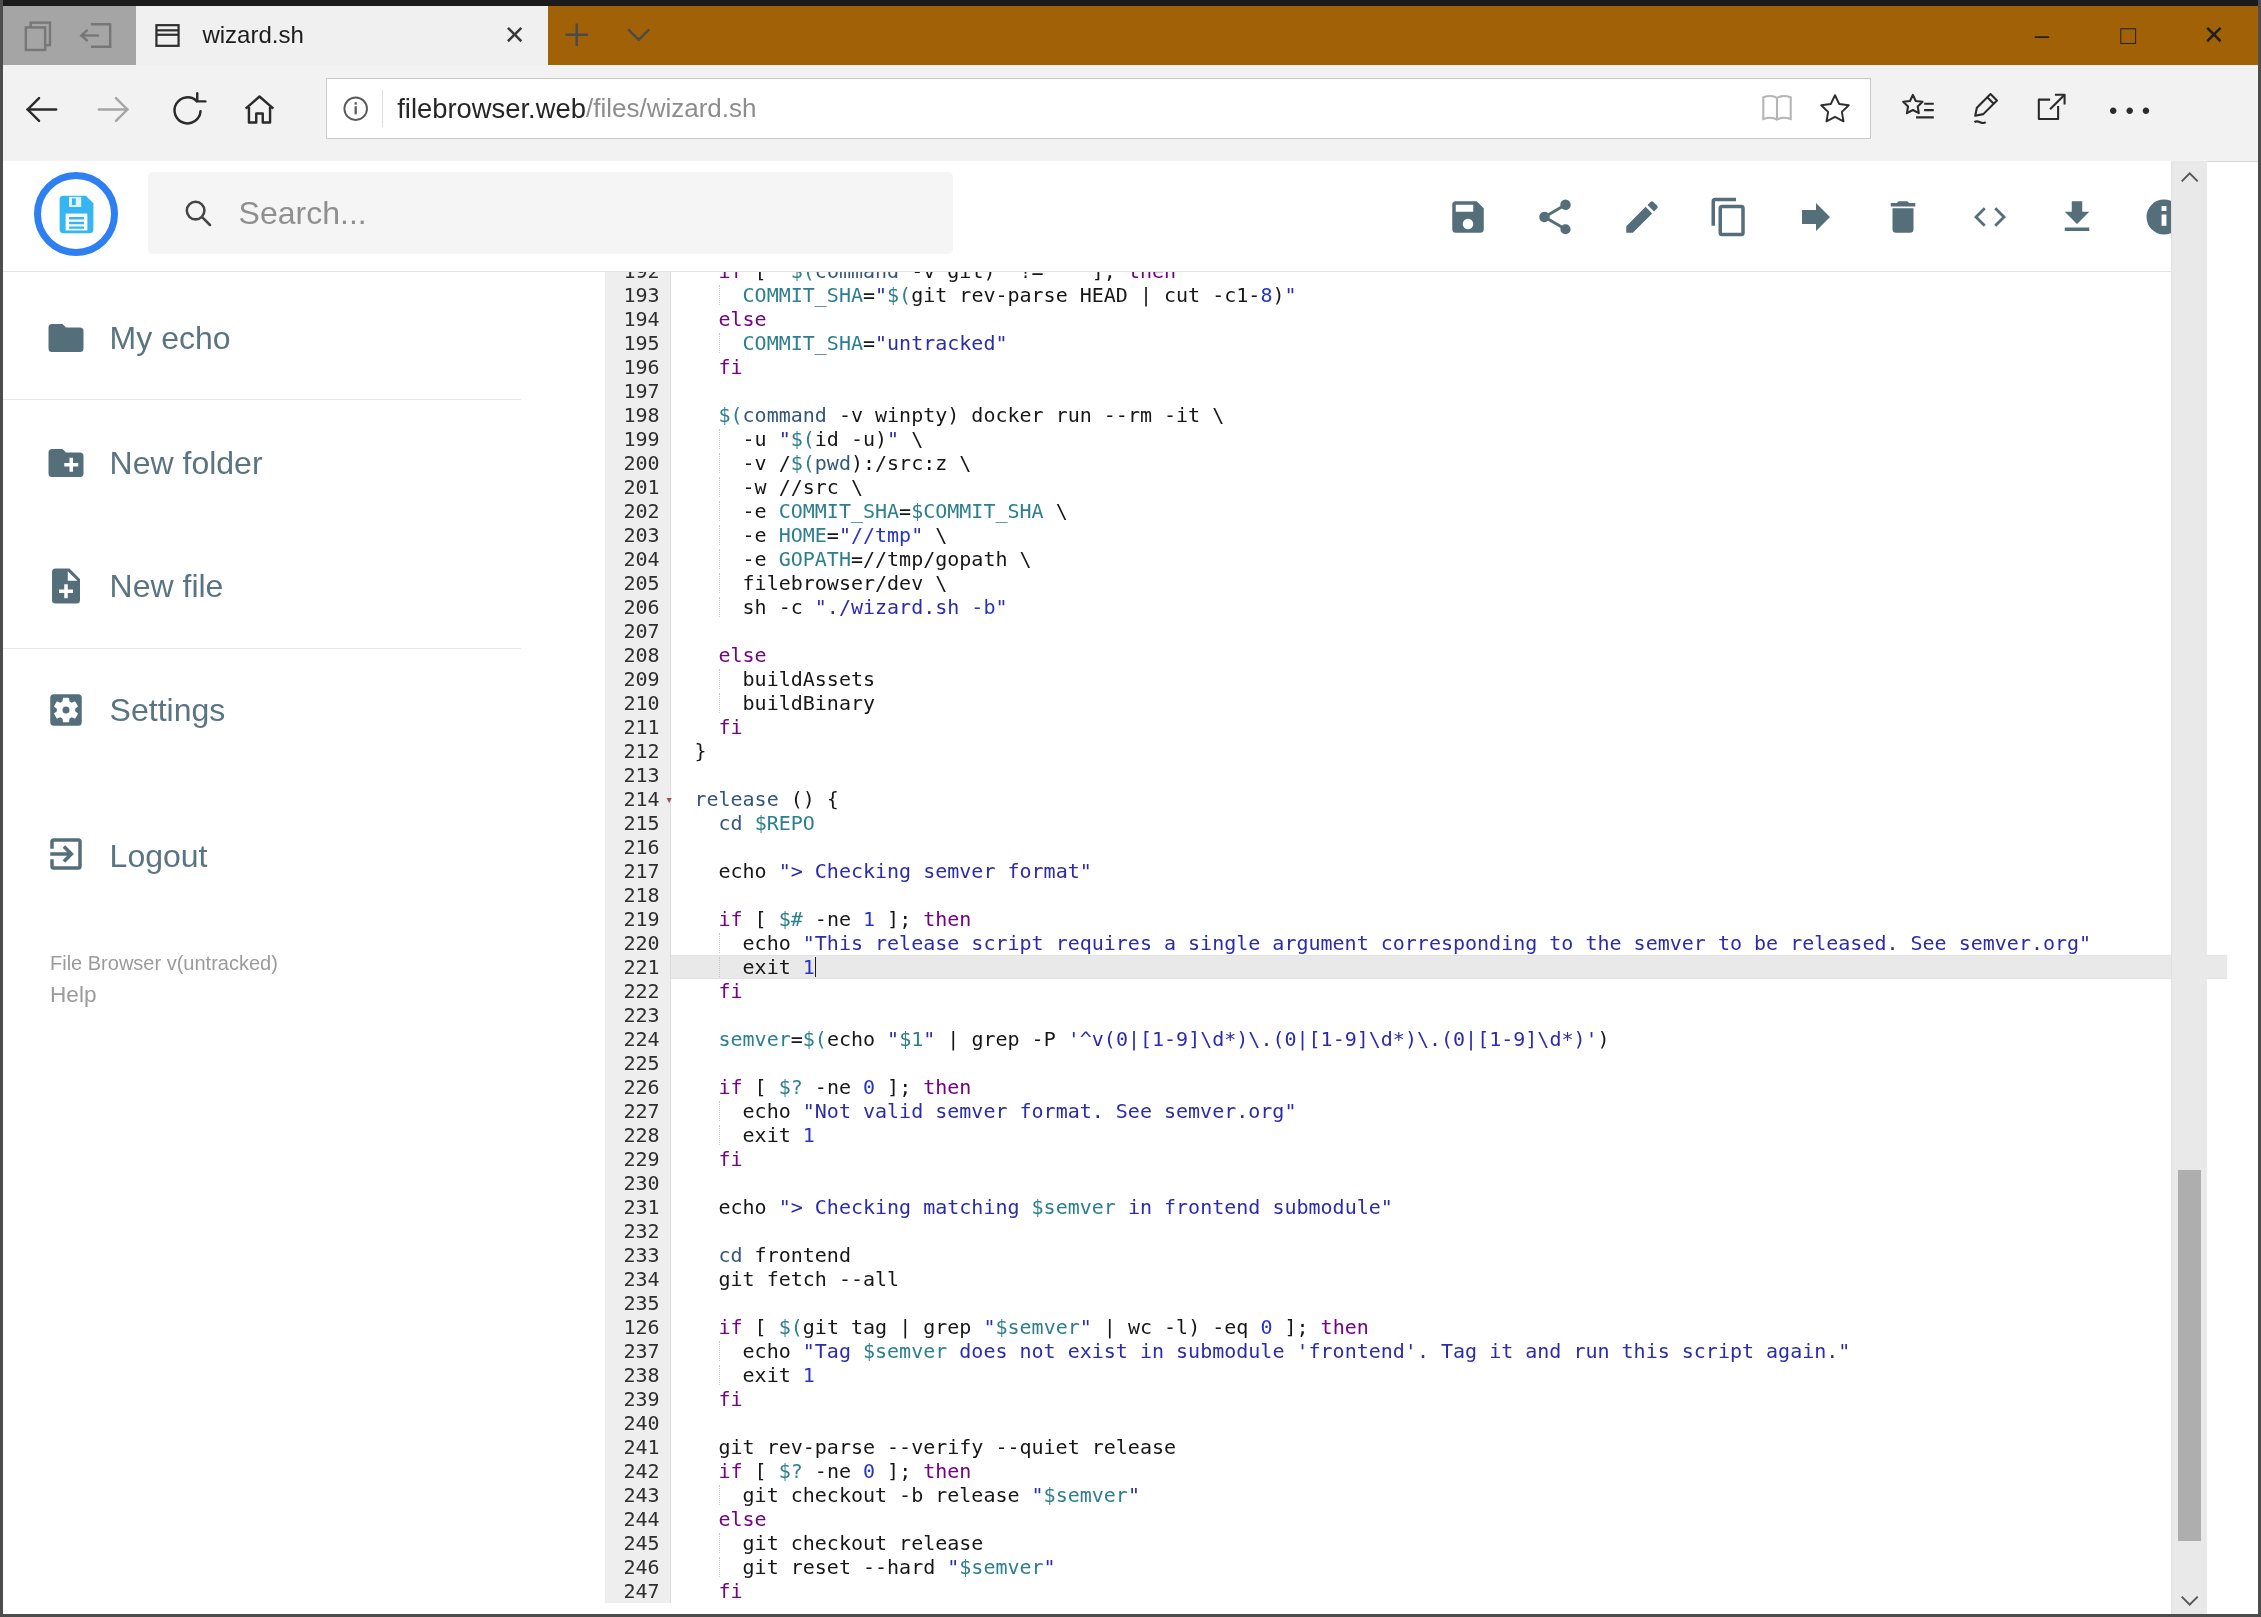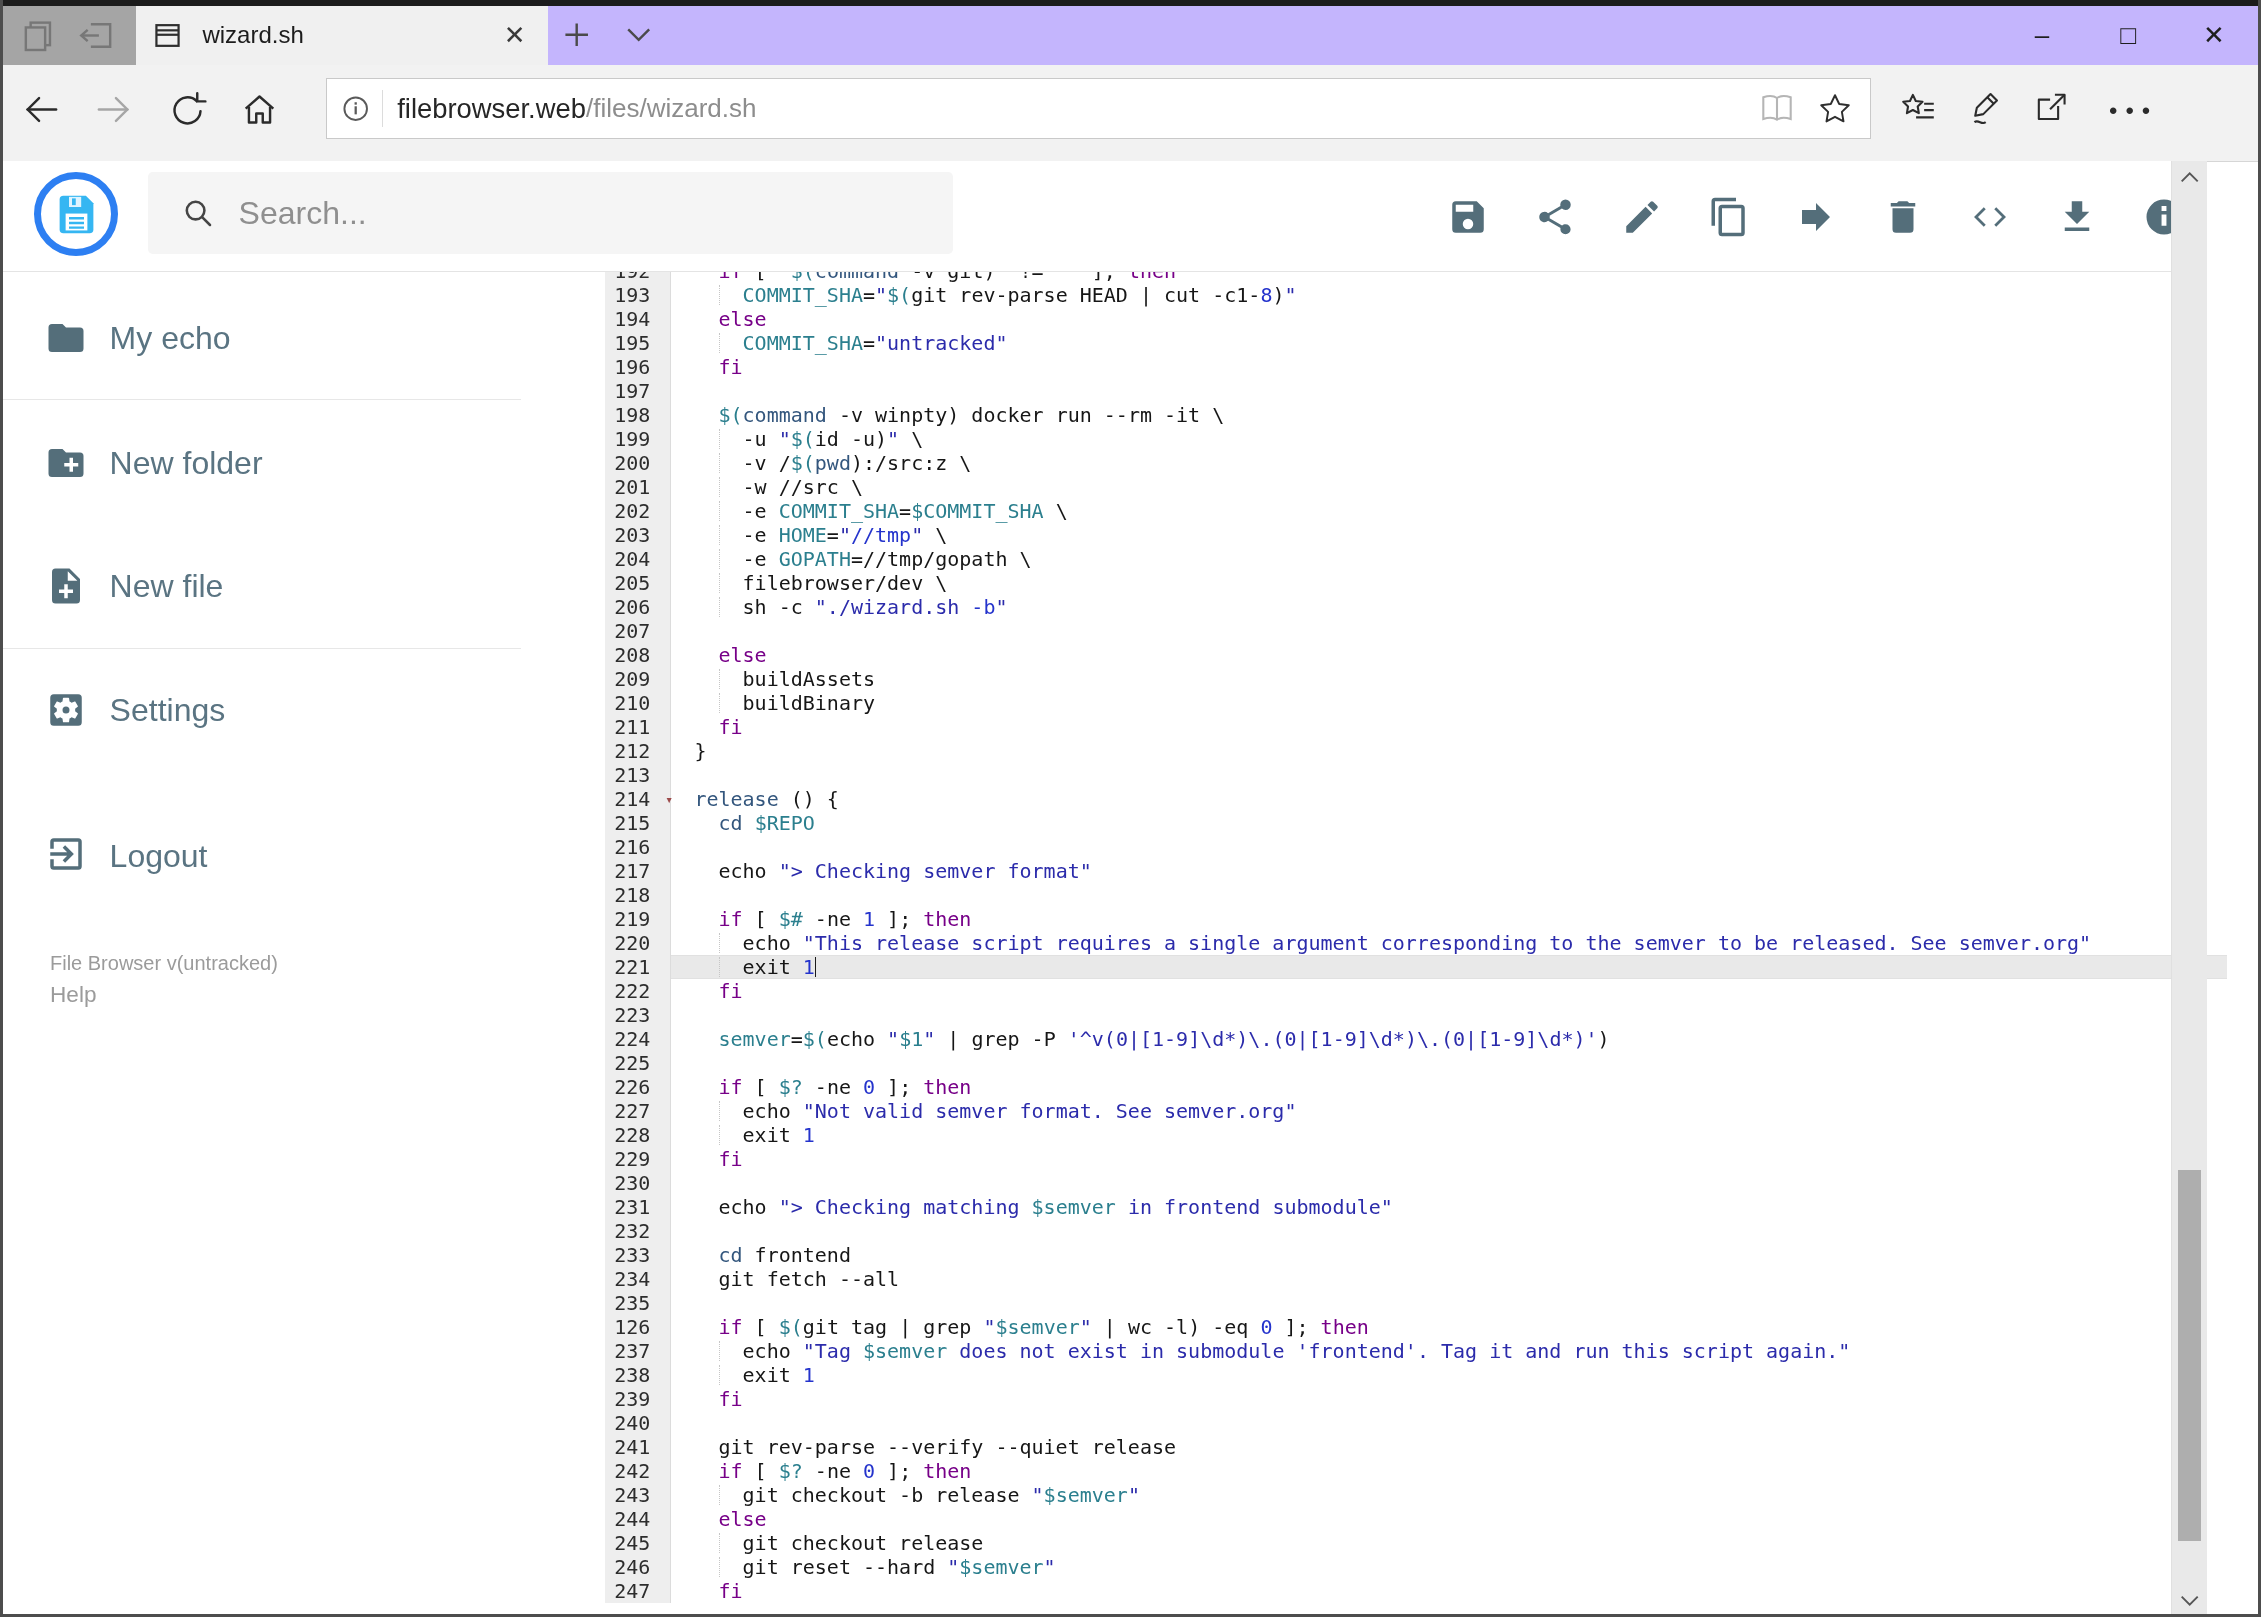--- a/index.html
+++ b/index.html
@@ -1,21 +1,21 @@
 <!DOCTYPE html>
 <html style="--accent: #546e7a; --c-p: #161616; --c-k: #770088; --c-v: #2b7f8e; --c-b: #33567d; --c-s: #2b2bab; --c-n: #2433cc; --c-a: #2433cc;font-size:13px"><head>
 <meta charset="utf-8">
 <style>
   html,body{margin:0;padding:0;}
   body{width:2261px;height:1617px;position:relative;overflow:hidden;background:#fff;
        font-family:"Liberation Sans",sans-serif;-webkit-font-smoothing:antialiased;}
   svg{display:block;}
 
   
-  #titlebar{position:absolute;left:0;top:0;width:2261px;height:65px;background:#c4b5fd;}
+  #titlebar{position:absolute;left:0;top:0;width:2261px;height:65px;background:#a16207;}
   #titlebar .topstrip{position:absolute;left:0;top:0;right:0;height:5.7px;background:#1c1c1c;}
   .tb-left{position:absolute;left:0;top:5.7px;width:136px;height:59px;background:#a5a5a5;
            display:flex;align-items:center;justify-content:space-evenly;}
   .tab{position:absolute;left:136px;top:5.7px;width:412px;height:59px;background:#f0f0f0;
        display:flex;align-items:center;padding:0 16px;box-sizing:border-box;}
   .tab-title{font-size:24px;color:#1c1c1c;margin-left:19.4px;flex:1;white-space:nowrap;overflow:hidden;}
   .tab-close{font-size:26px;color:#3a3a3a;line-height:1;padding:3.2px 6.5px;}
   .tb-btn{position:absolute;top:5.7px;height:59px;display:flex;align-items:center;justify-content:center;}
   .win-btns{position:absolute;right:4px;top:5.7px;height:59px;display:flex;}
   .win-btn{width:86px;height:59px;display:flex;align-items:center;justify-content:center;
@@ -57,21 +57,21 @@
   .sdiv{position:absolute;left:0;width:521px;height:0.8px;background:#e7e7e7;}
   .ver{position:absolute;left:50px;top:680px;font-size:20px;color:#9b9b9b;}
   .help{position:absolute;left:50px;top:710px;font-size:22.6px;color:#9b9b9b;}
 
   
   .editor{position:absolute;left:605px;top:111px;width:1622px;bottom:0;overflow:hidden;
           font-family:"DejaVu Sans Mono",monospace;font-size:20px;background:#fff;}
   .crow{display:flex;height:24px;line-height:24px;}
   .crow.partial{margin-top:-13px;}
   .gut{flex:0 0 66px;background:#eee;border-right:0.8px solid #dcdcdc;box-sizing:border-box;
-       text-align:center;padding-right:10.5px;color:#2d2d2d;position:relative;}
+       text-align:right;padding-right:10.5px;color:#2d2d2d;position:relative;}
   .fold{position:absolute;right:-3.2px;top:0.8px;font-size:13px;color:#9c4a4a;line-height:24px;}
   .cl{flex:1;position:relative;padding-left:23.4px;}
   .crow.active .cl{background:#e9e9e9;box-shadow:inset 0 0.8px 0 #dedede,inset 0 -0.8px 0 #dedede;}
   .txt{white-space:pre;}
   .guide{position:absolute;left:48px;top:1.6px;bottom:1.6px;border-left:0.8px dotted #c6c6c6;}
   .caret{display:inline-block;width:1.6px;height:20px;background:#1b1b1b;vertical-align:-3.2px;margin-left:0px;}
   .t-p{color:var(--c-p);} .t-k{color:var(--c-k);} .t-v{color:var(--c-v);}
   .t-b{color:var(--c-b);} .t-s{color:var(--c-s);} .t-n{color:var(--c-n);} .t-a{color:var(--c-a);}
 
   

